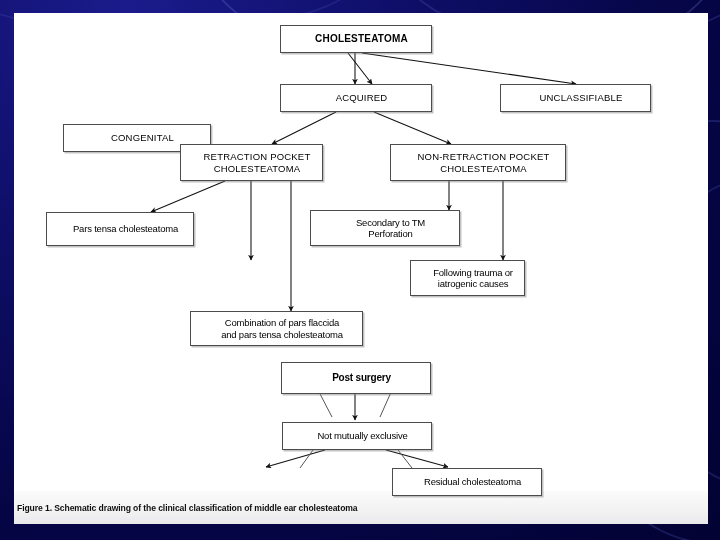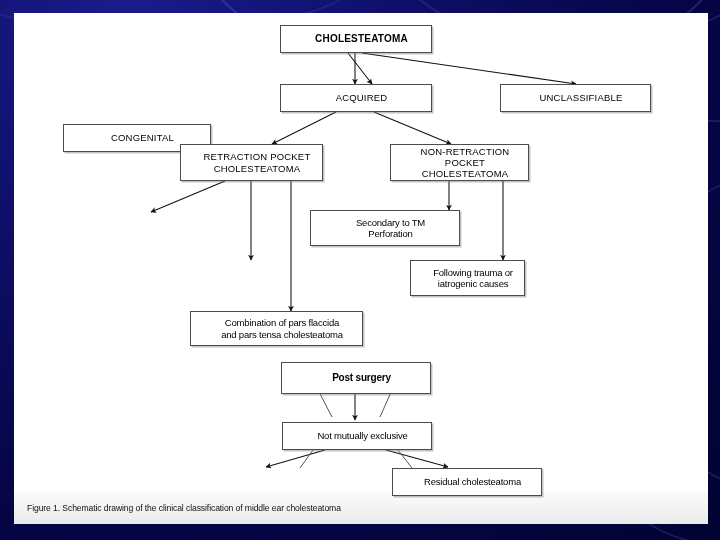--- a/index.html
+++ b/index.html
@@ -90,23 +90,23 @@
     position: absolute;
     left: 0;
     top: 478px;
     width: 694px;
     height: 33px;
     background: linear-gradient(to bottom, #fbfbfb 0%, #f2f2f2 60%, #e9e9ec 100%);
     display: flex;
     align-items: center;
   }
   #caption-text {
-    padding-left: 13px;
+    padding-left: 3px;
     font-size: 8.6px;
-    font-weight: normal;
+    font-weight: bold;
     color: #101010;
     letter-spacing: -0.1px;
   }
 </style>
 </head>
 <body>
 
 <div id="slide">
 
   <div class="swoosh sw5"></div>
@@ -173,25 +173,28 @@
         <span>ACQUIRED</span>
       </div>
       <div class="node upper shadow" style="left:486px; top:71px; width:151px; height:28px;">
         <span>UNCLASSIFIABLE</span>
       </div>
 
       <div class="node upper shadow" style="left:166px; top:131px; width:143px; height:37px; white-space:pre-line;">
         <span>RETRACTION POCKET
 CHOLESTEATOMA</span>
       </div>
-      <div class="node upper shadow" style="left:376px; top:131px; width:139px; height:37px; white-space:pre-line;">
+      <div class="node upper shadow" style="left:376px; top:131px; width:176px; height:37px; white-space:pre-line;">
         <span>NON-RETRACTION POCKET
 CHOLESTEATOMA</span>
       </div>
 
+      <div class="node lower shadow" style="left:32px; top:199px; width:148px; height:34px;">
+        <span>Pars tensa cholesteatoma</span>
+      </div>
       <div class="node lower shadow" style="left:296px; top:197px; width:150px; height:36px; white-space:pre-line;">
         <span>Secondary to TM
 Perforation</span>
       </div>
 
       <div class="node lower shadow" style="left:396px; top:247px; width:115px; height:36px; white-space:pre-line;">
         <span>Following trauma or
 iatrogenic causes</span>
       </div>
 

